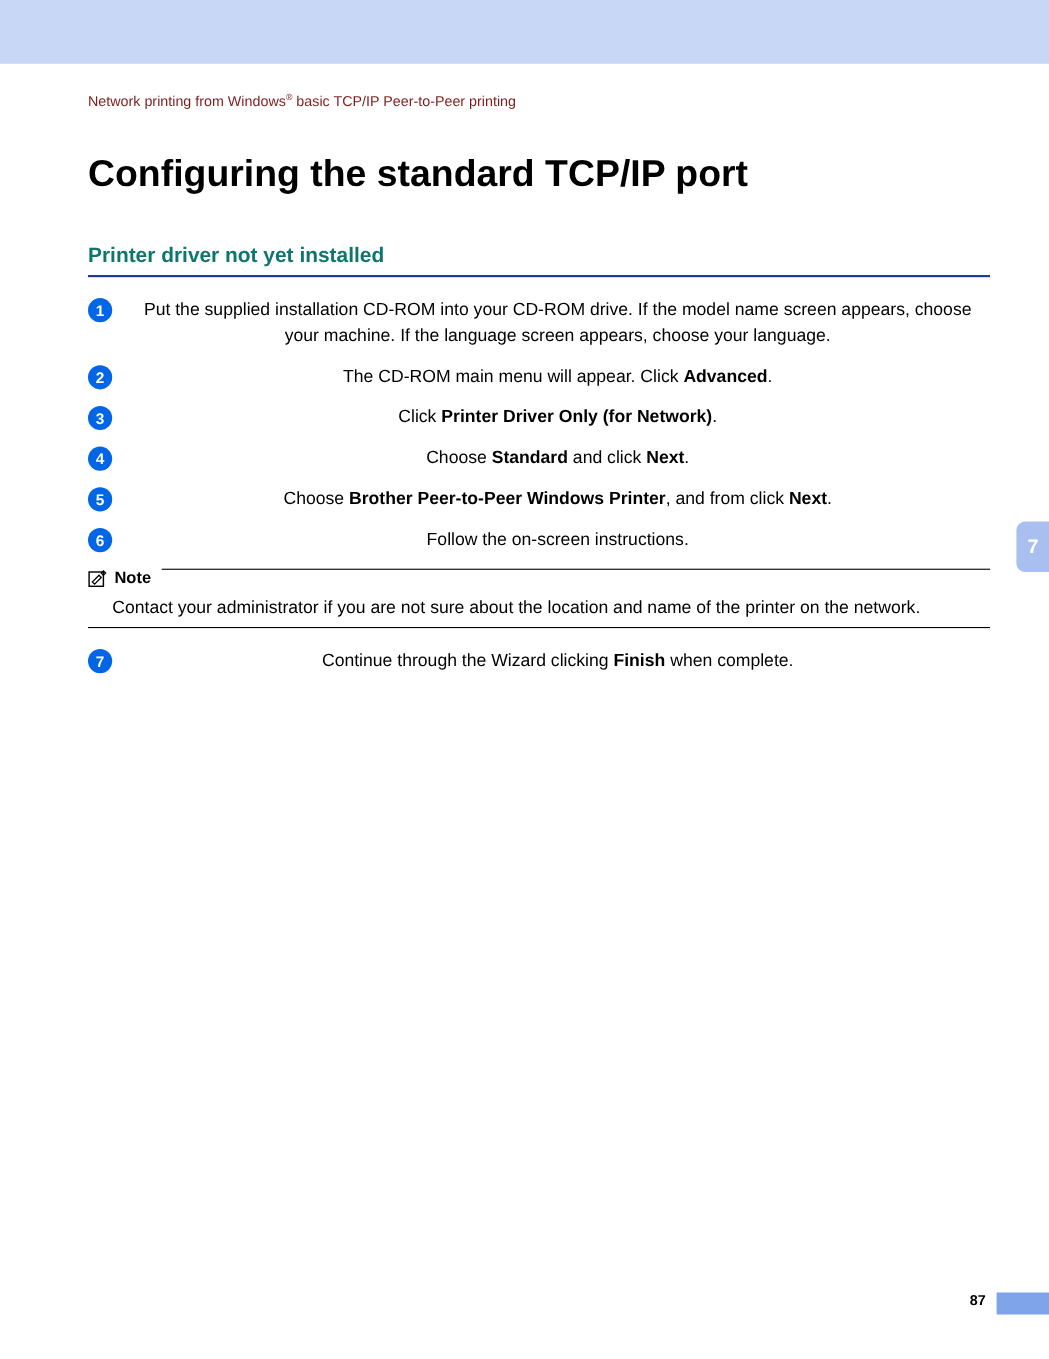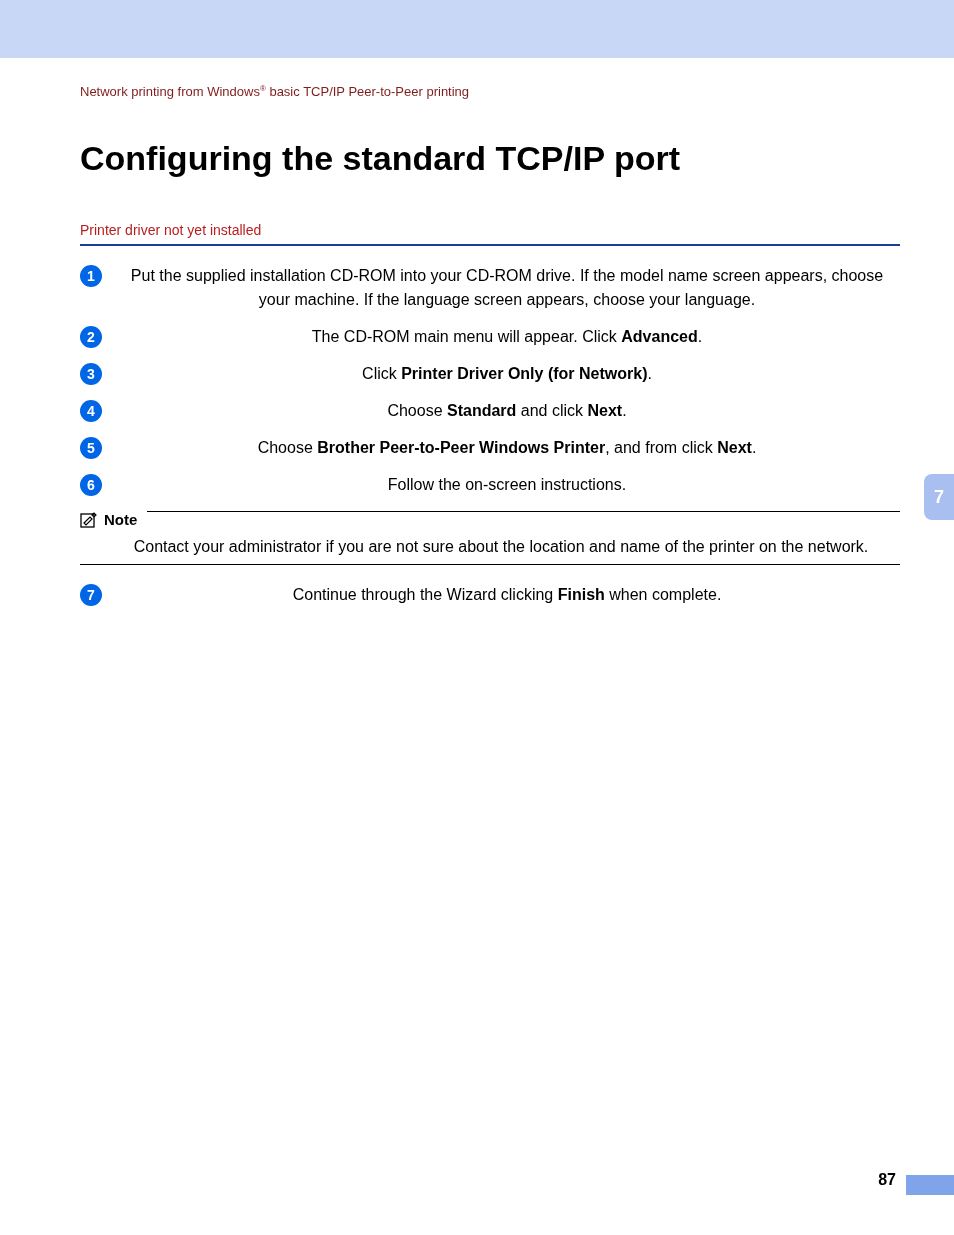--- a/index.html
+++ b/index.html
@@ -3,36 +3,36 @@
 <meta charset="utf-8">
 <style>
   * { box-sizing: border-box; margin: 0; padding: 0; }
   html, body { width: 954px; height: 1235px; background: #fff; font-family: Arial, Helvetica, sans-serif; color: #000; }
   .page { position: relative; width: 954px; height: 1235px; }
   .topbar { position: absolute; left: 0; top: 0; width: 954px; height: 58px; background: #c9d7f7; }
   .content { position: absolute; left: 80px; top: 84px; width: 820px; }
   .breadcrumb { font-size: 13px; color: #7f1d1d; margin-bottom: 40px; }
   .breadcrumb sup { font-size: 8px; vertical-align: super; }
   h1 { font-size: 34px; font-weight: bold; color: #000; margin-bottom: 44px; }
-  h2 { font-size: 14px; font-weight: normal; color: #b91c1c; margin-bottom: 6px; }
+  h2 { font-size: 19px; font-weight: bold; color: #0f766e; margin-bottom: 6px; }
   .h2-rule { height: 2px; background: #1e3c96; margin-bottom: 18px; }
   .steps { }
   .step { display: flex; align-items: flex-start; margin-bottom: 14px; }
   .badge { flex: 0 0 22px; width: 22px; height: 22px; border-radius: 50%; background: #0066e6; color: #fff; font-weight: bold; font-size: 14px; display: flex; align-items: center; justify-content: center; margin-right: 12px; margin-top: 1px; }
   .step-text { font-size: 16px; line-height: 1.45; color: #000; flex: 1; text-align: center; }
   .step-text b { font-weight: bold; }
   .note-block { margin: 6px 0 18px 0; }
   .note-head { display: flex; align-items: flex-start; }
   .note-icon { width: 18px; height: 18px; margin-right: 6px; display:flex; align-items:center; justify-content:center; }
   .note-label { font-weight: bold; font-size: 15px; margin-right: 10px; }
   .note-line { flex: 1; height: 1px; background: #000; }
-  .note-text { font-size: 16px; line-height: 1.45; margin: 6px 0 6px 22px; text-align: center; }
+  .note-text { font-size: 16px; line-height: 1.45; margin: 6px 0 6px 22px; }
   .note-end { height: 1px; background: #000; width: 100%; }
   .side-tab { position: absolute; right: 0; top: 474px; width: 30px; height: 46px; background: #a9bff0; color: #fff; font-size: 18px; font-weight: bold; display: flex; align-items: center; justify-content: center; border-top-left-radius: 8px; border-bottom-left-radius: 8px; }
-  .footer { position: absolute; right: 58px; bottom: 46px; font-size: 16px; font-weight: bold; }
+  .footer { position: absolute; right: 58px; bottom: 46px; font-size: 13px; font-weight: bold; }
   .footer-bar { position: absolute; right: 0; bottom: 40px; width: 48px; height: 20px; background: #7fa4ea; }
 </style>
 </head>
 <body>
 
 <div class="page">
   <div class="topbar"></div>
 
   <div class="content">
     <div class="breadcrumb">

